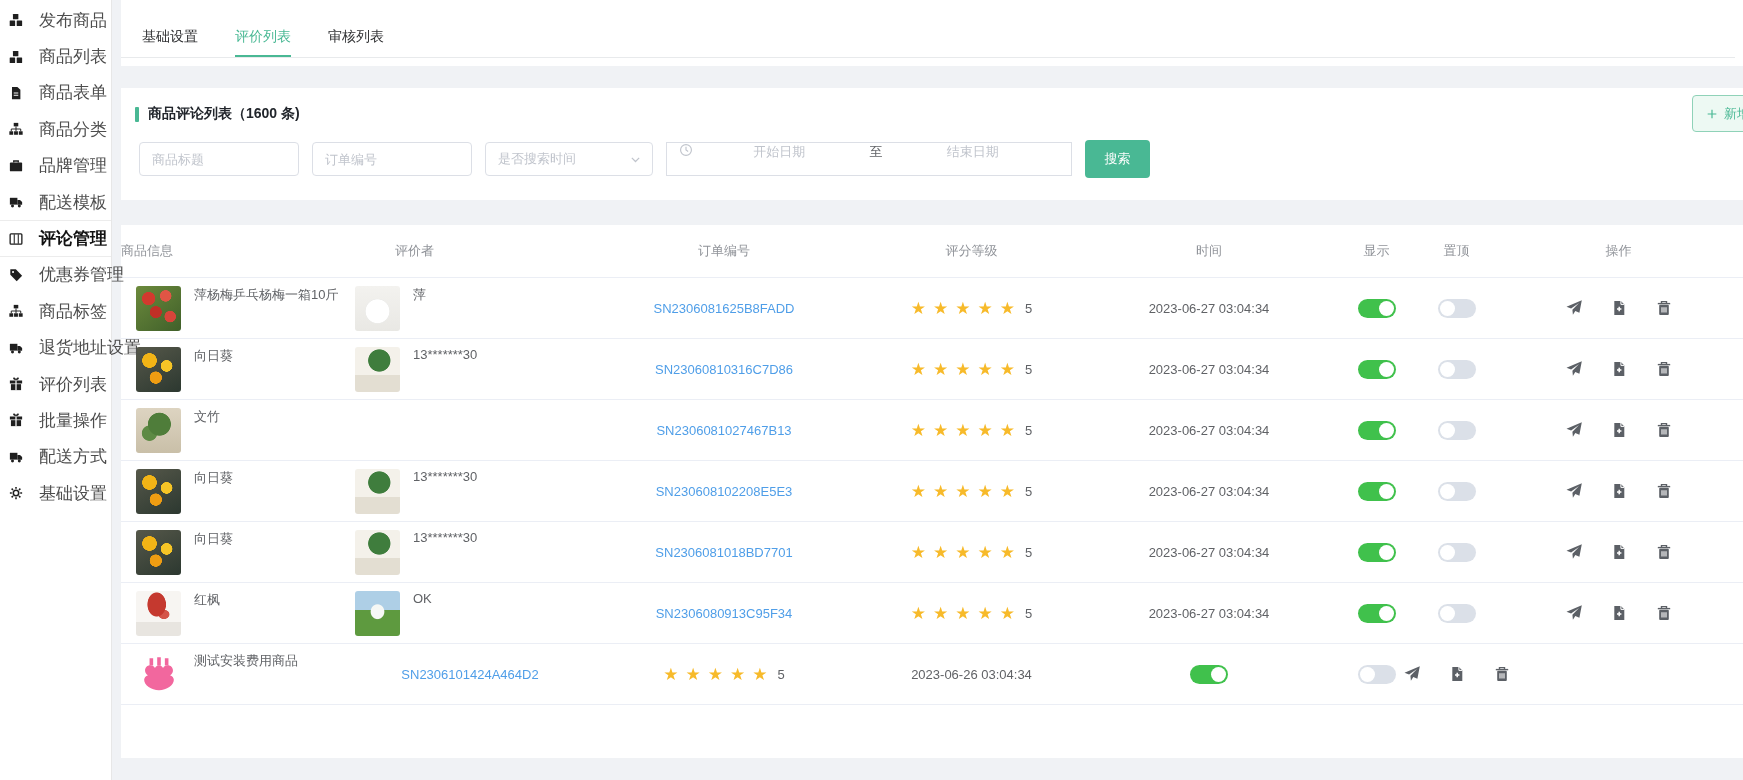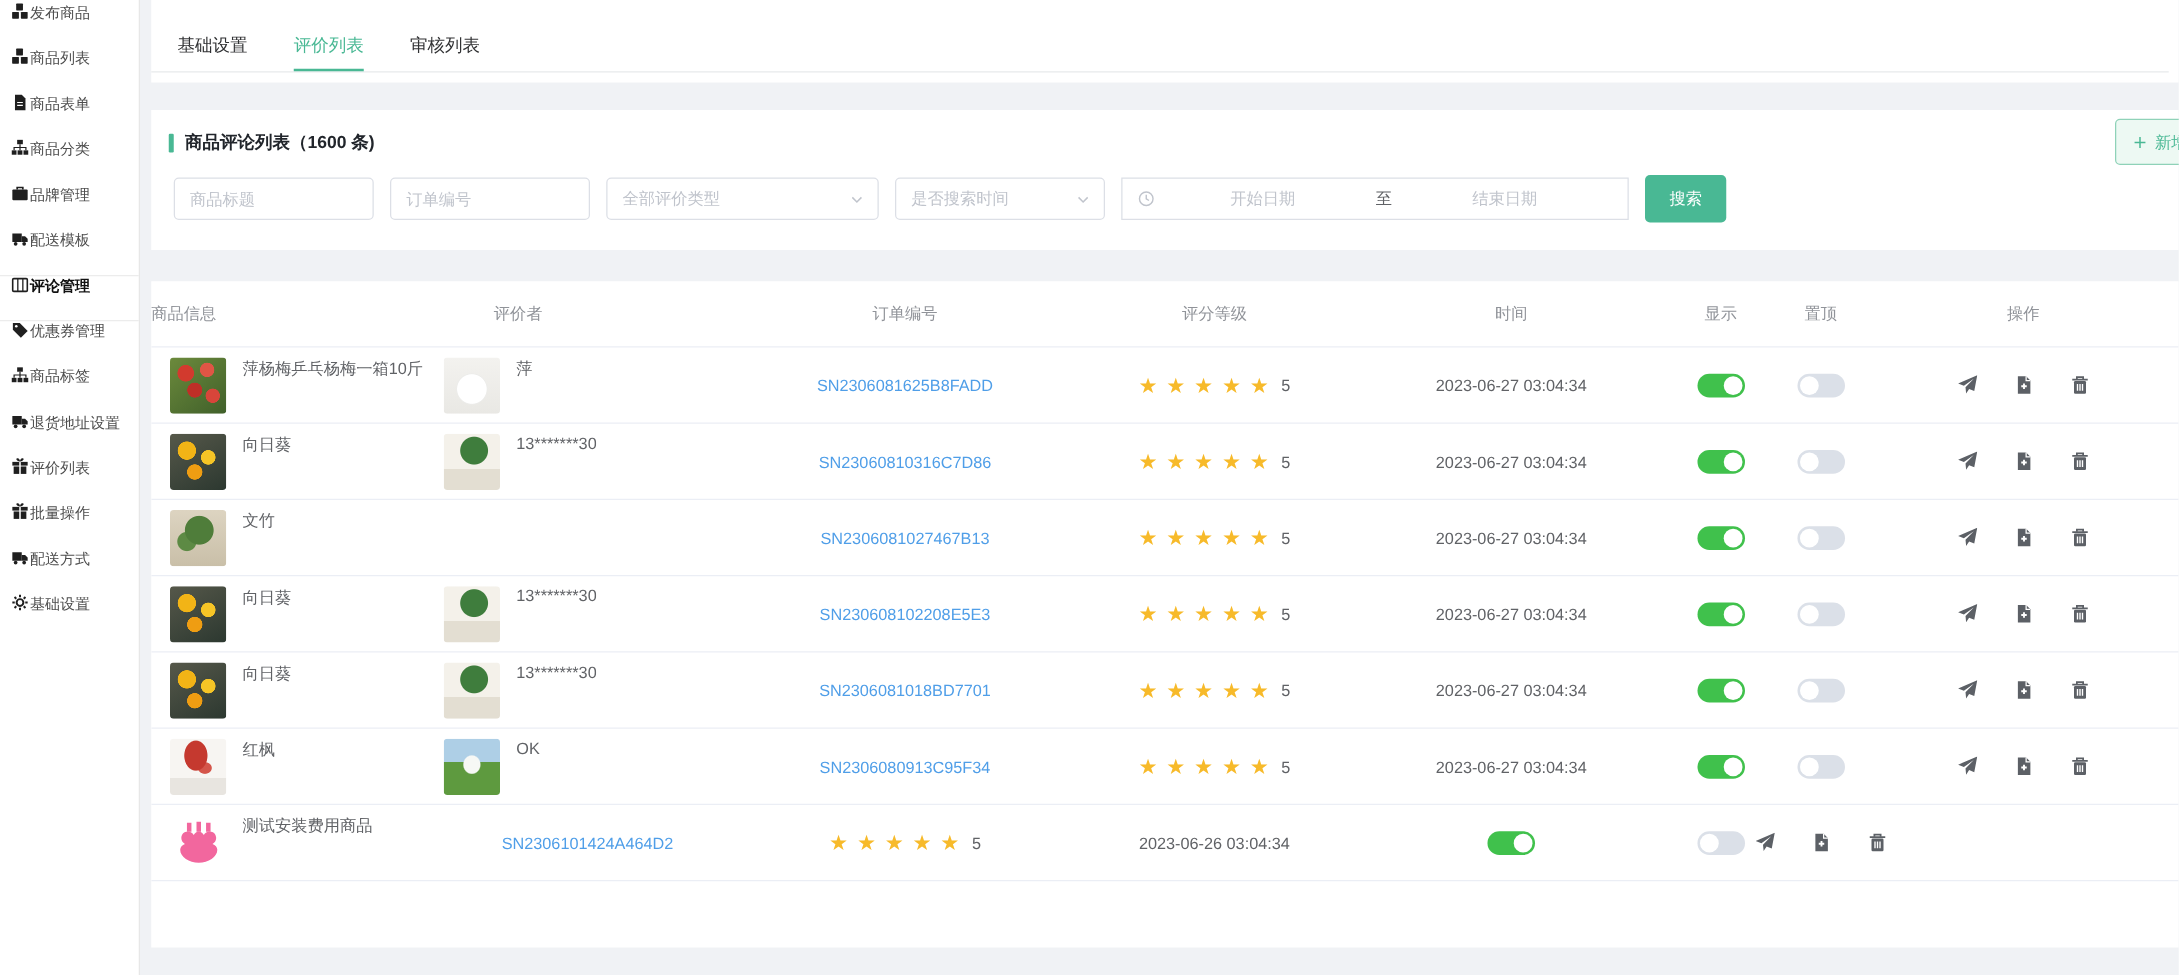--- a/index.html
+++ b/index.html
@@ -9,22 +9,22 @@
     font-family:"Liberation Sans","DejaVu Sans",sans-serif;
     color:#606266;font-size:13px;
   }
   
   .sidebar{
     position:absolute;left:0;top:0;width:112px;height:780px;
     background:#fff;border-right:1px solid #e7e7e7;box-sizing:border-box;
     padding-top:2px;z-index:3;
   }
   .side-item{
-    height:36.4px;display:flex;gap:1px;
-    padding-left:9px;cursor:pointer;color:#4d4d4d;font-size:12px;
+    height:36.4px;display:flex;align-items:center;gap:16px;
+    padding-left:9px;cursor:pointer;color:#4d4d4d;font-size:17px;
     box-sizing:border-box;white-space:nowrap;
   }
   .side-item .ic{color:#1f1f1f;}
   .side-item.active{font-weight:bold;color:#111;border-top:1px solid #ececec;border-bottom:1px solid #ececec;}
   .ic{display:inline-flex;width:14px;height:14px;flex:none;}
   .ic svg{width:100%;height:100%;fill:currentColor;}
   
   .main{position:absolute;left:121px;top:0;right:0;bottom:0;}
   .tabbar{background:#fff;height:66px;box-sizing:border-box;}
   .tabs{display:flex;gap:37px;align-items:flex-end;height:57px;margin:0 8px 0 0;
@@ -56,21 +56,21 @@
   .f-select{
     height:34px;box-sizing:border-box;border:1px solid #dcdfe6;border-radius:4px;
     display:flex;align-items:center;justify-content:space-between;padding:0 10px 0 12px;
     color:#c0c4cc;cursor:pointer;background:#fff;
   }
   .f-select .ic{color:#c0c4cc;width:13px;height:13px;}
   .sel-type{width:218px;}
   .sel-time{width:168px;}
   .date-range{
     width:406px;height:34px;box-sizing:border-box;border:1px solid #dcdfe6;border-radius:0;
-    display:flex;align-items:center;padding:0 12px;background:#fff;color:#c0c4cc;cursor:pointer;
+    display:flex;padding:0 12px;background:#fff;color:#c0c4cc;cursor:pointer;
   }
   .date-range .ic{color:#c0c4cc;width:14px;height:14px;}
   .dph{flex:1;text-align:center;}
   .dsep{color:#606266;padding:0 4px;}
   .search-btn{
     width:65px;height:38px;border:none;border-radius:4px;background:var(--accent,#49b894);
     color:#fff;font-size:13px;cursor:pointer;font-family:inherit;
   }
   
   .grid{display:grid;grid-template-columns:230px 238px 270px 225px 250px 85px 75px 1fr;align-items:center;}
@@ -302,28 +302,20 @@
             <svg viewBox="0 0 16 16">
               <path d="M8 2.2v11.6M2.2 8h11.6" stroke="currentColor" stroke-width="1.6" fill="none"></path>
             </svg>
           </span>
         <span>新增</span>
       </button>
     </div>
     <div class="filters">
       <input class="f-input" placeholder="商品标题" style="">
       <input class="f-input" placeholder="订单编号" style="">
-      <div class="f-select sel-type">
-        <span>全部评价类型</span>
-        <span class="ic" id="chev1">
-            <svg viewBox="0 0 16 16">
-              <path d="M3.5 6 8 10.5 12.5 6" fill="none" stroke="currentColor" stroke-width="1.5"></path>
-            </svg>
-          </span>
-      </div>
       <div class="f-select sel-time">
         <span>是否搜索时间</span>
         <span class="ic" id="chev2">
             <svg viewBox="0 0 16 16">
               <path d="M3.5 6 8 10.5 12.5 6" fill="none" stroke="currentColor" stroke-width="1.5"></path>
             </svg>
           </span>
       </div>
       <div class="date-range">
         <span class="ic" id="clock-slot">

